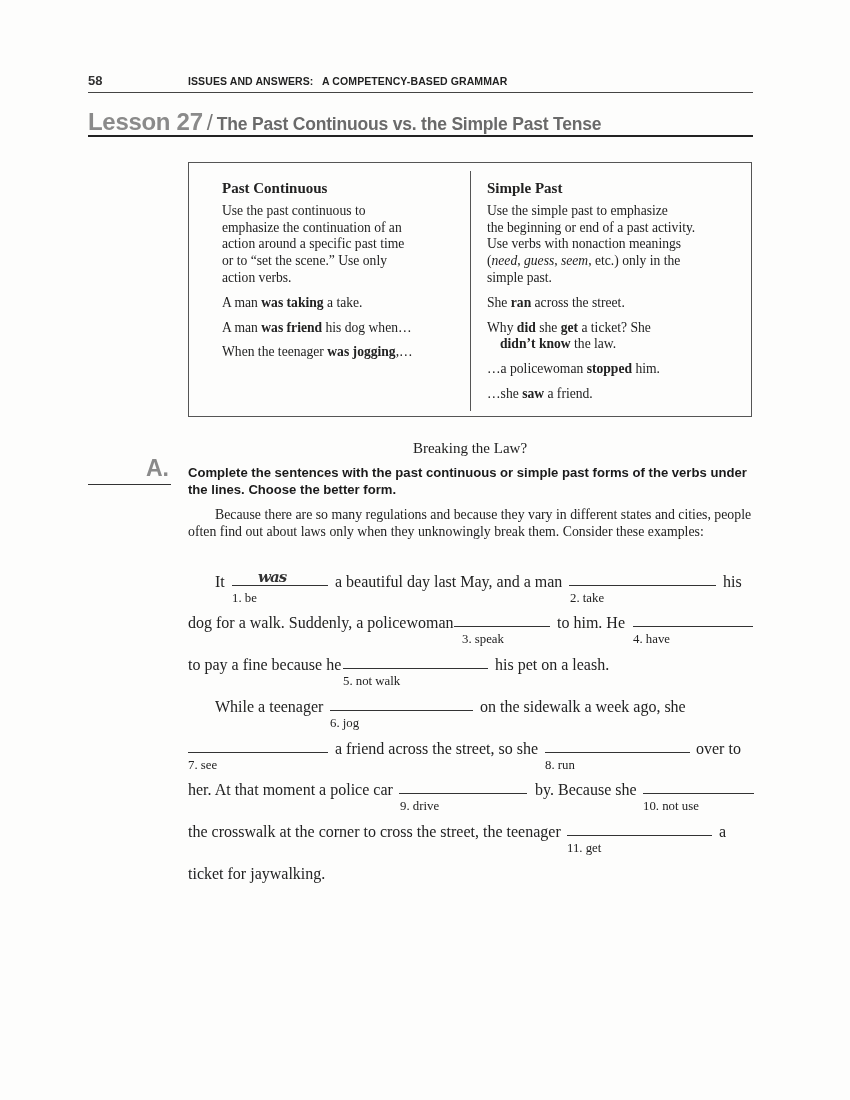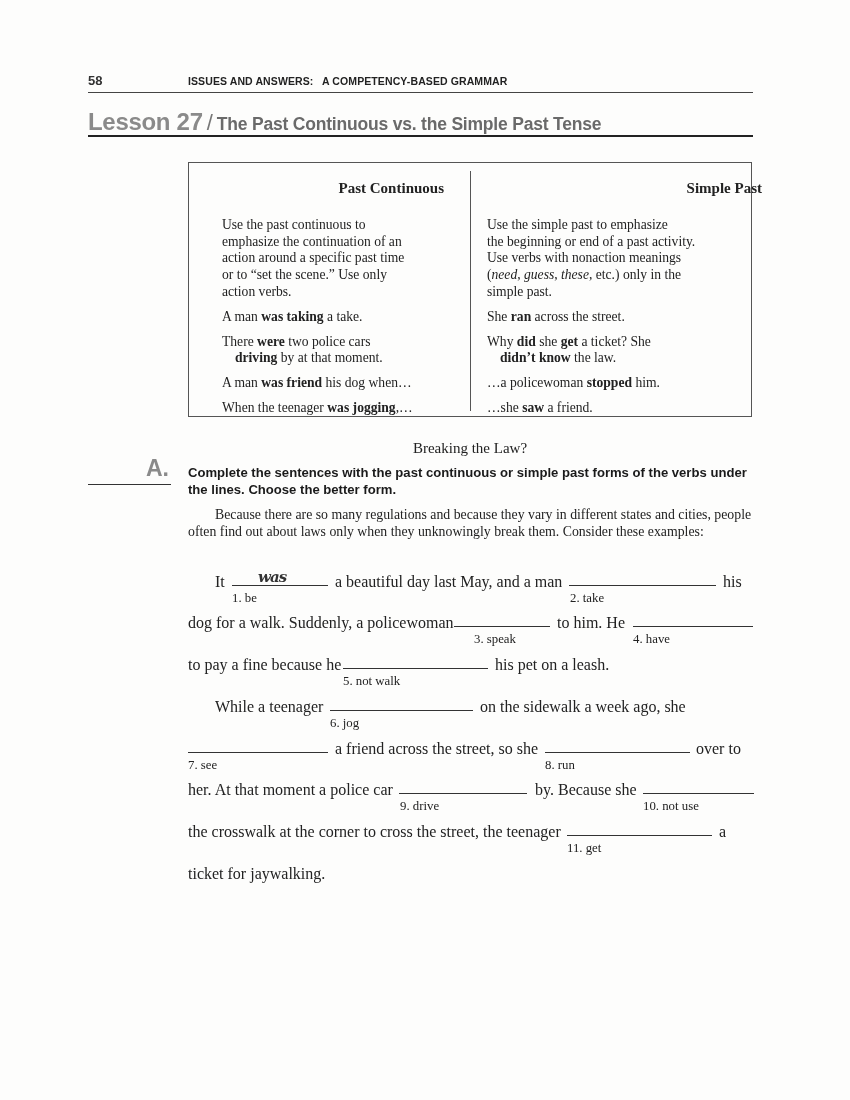--- a/index.html
+++ b/index.html
@@ -20,21 +20,21 @@
   #lesson-title { left: 88px; top: 108px; white-space: nowrap; }
   #lesson-word { font-size: 24px; font-weight: bold; color: #8a8a8a; letter-spacing: -0.3px; }
   #lesson-slash { font-size: 22px; color: #777; margin: 0 4px; }
   #lesson-sub { font-size: 17.5px; font-weight: bold; color: #6a6a6a; letter-spacing: -0.2px; }
   #title-rule { left: 88px; top: 135px; width: 665px; height: 2px; background: #222; }
 
   
   #grammar-box { left: 188px; top: 162px; width: 564px; height: 255px; border: 1px solid #555; box-sizing: border-box; }
   #col-divider { left: 470px; top: 171px; width: 1px; height: 240px; background: #555; }
   .col { width: 250px; font-size: 13.6px; line-height: 16.8px; }
-  .col-title { font-size: 15px; font-weight: bold; text-align: right; margin-bottom: 20px; }
+  .col-title { font-size: 15px; font-weight: bold; text-align: left; margin-bottom: 6px; }
   .col p { margin: 0 0 8px 0; }
   .col .ex { margin: 0 0 8px 0; }
   .col .indent { padding-left: 13px; display: block; }
   #col-left { left: 222px; top: 180px; }
   #col-right { left: 487px; top: 180px; width: 255px; }
   #col-left .col-title { width: 222px; }
   #col-right .col-title { width: 275px; }
 
   
   #section-title { left: 0; width: 940px; top: 440px; text-align: center; font-size: 15px; }
@@ -68,33 +68,32 @@
   <div class="col-title">Past Continuous</div>
   <p>
     <span>Use the past continuous to</span><br>
     <span>emphasize the continuation of an</span><br>
     <span>action around a specific past time</span><br>
     <span>or to “set the scene.” Use only</span><br>
     <span>action verbs.</span>
   </p>
   <div class="examples">
       <div class="ex"><span>A man </span><b>was taking</b><span> a take.</span></div>
-      <div class="ex"><span>There </span><b>were</b><span> two police cars</span><span class="indent"><b>driving</b><span> by at that moment.</span></span></div>
       <div class="ex"><span>A man </span><b>was friend</b><span> his dog when…</span></div>
       <div class="ex"><span>When the teenager </span><b>was jogging</b><span>,…</span></div>
     </div>
 </div>
 
 <div class="abs col serif" id="col-right">
   <div class="col-title">Simple Past</div>
   <p>
     <span>Use the simple past to emphasize</span><br>
     <span>the beginning or end of a past activity.</span><br>
     <span>Use verbs with nonaction meanings</span><br>
-    <span id="sp-rule4">(<i>need</i>, <i>guess</i>, <i>these</i>, etc.) only in the</span><br>
+    <span id="sp-rule4">(<i>need</i>, <i>guess</i>, <i>seem</i>, etc.) only in the</span><br>
     <span>simple past.</span>
   </p>
   <div class="examples">
       <div class="ex"><span>She </span><b>ran</b><span> across the street.</span></div>
       <div class="ex"><span>Why </span><b>did</b><span> she </span><b>get</b><span> a ticket? She</span><span class="indent"><b>didn’t know</b><span> the law.</span></span></div>
       <div class="ex"><span>…a policewoman </span><b>stopped</b><span> him.</span></div>
       <div class="ex"><span>…she </span><b>saw</b><span> a friend.</span></div>
     </div>
 </div>
 
@@ -135,21 +134,21 @@
   <div class="blank" style="left:232px;top:585px;width:96px"></div>
   <span class="abs answer" style="left:258px;top:568px">was</span>
   <span class="abs cue serif" style="left:232px;top:591px">1. be</span>
 </div>
 <div>
   <div class="blank" style="left:569px;top:585px;width:147px"></div>
   <span class="abs cue serif" style="left:570px;top:591px">2. take</span>
 </div>
 <div>
   <div class="blank" style="left:454px;top:626px;width:96px"></div>
-  <span class="abs cue serif" style="left:474px;top:632px">3. speak</span>
+  <span class="abs cue serif" style="left:462px;top:632px">3. speak</span>
 </div>
 <div>
   <div class="blank" style="left:633px;top:626px;width:120px"></div>
   <span class="abs cue serif" style="left:633px;top:632px">4. have</span>
 </div>
 <div>
   <div class="blank" style="left:343px;top:668px;width:145px"></div>
   <span class="abs cue serif" style="left:343px;top:674px">5. not walk</span>
 </div>
 <div>

